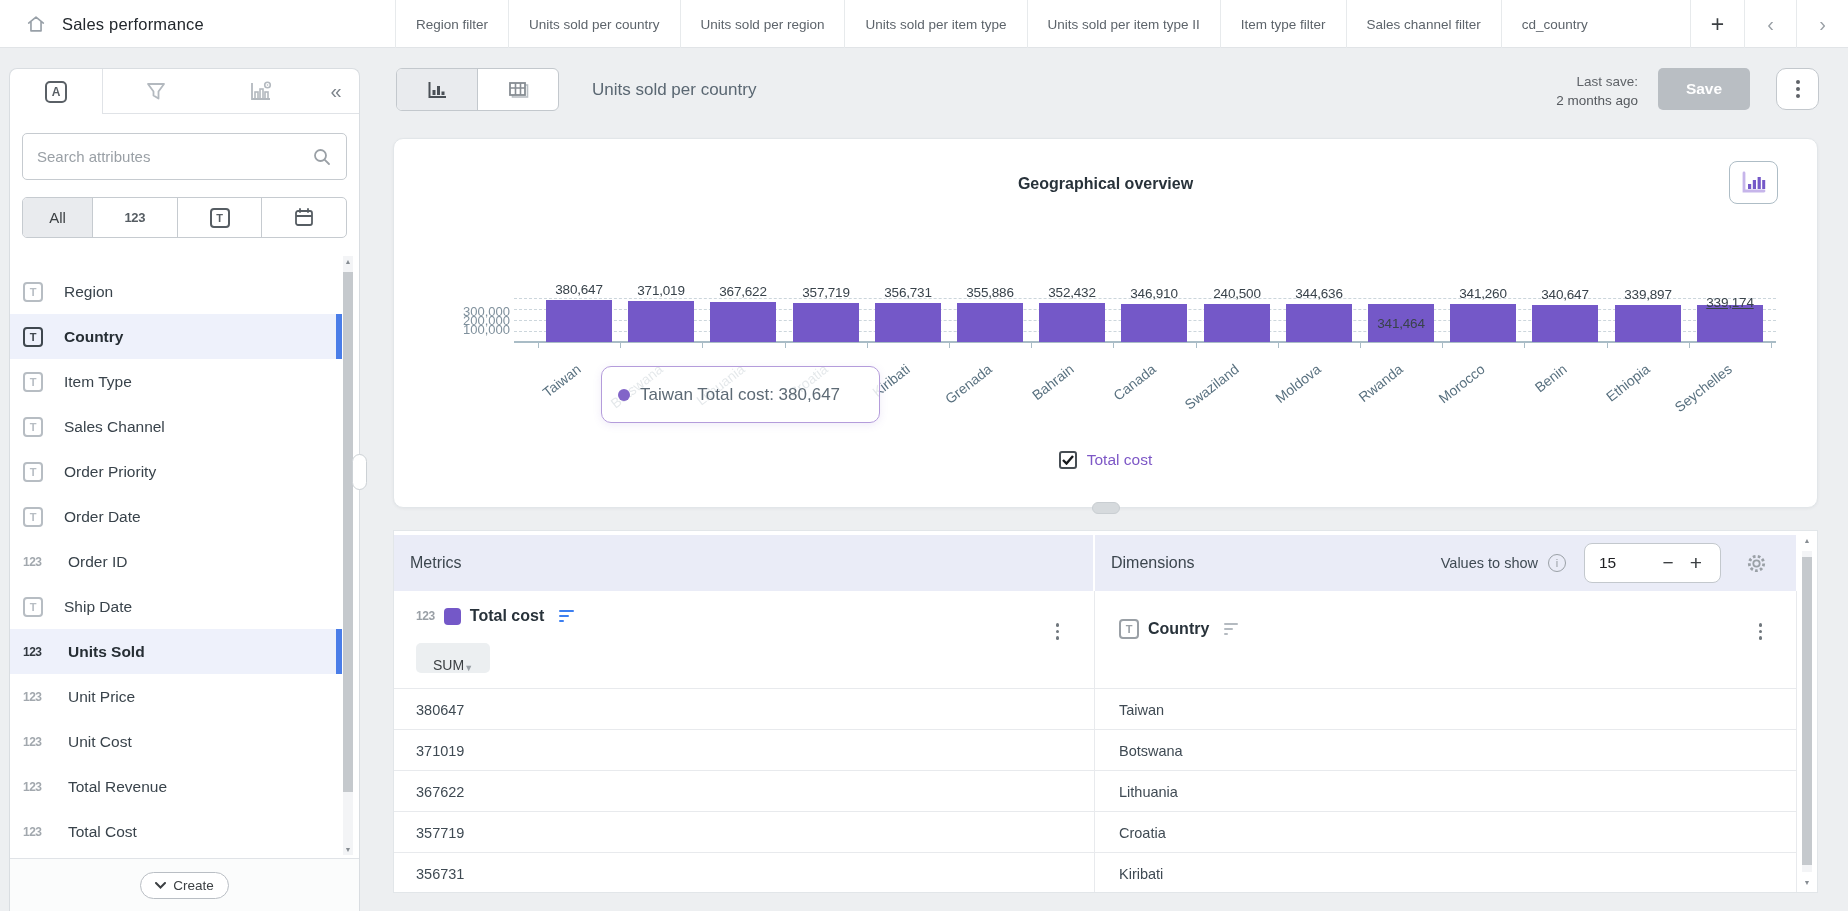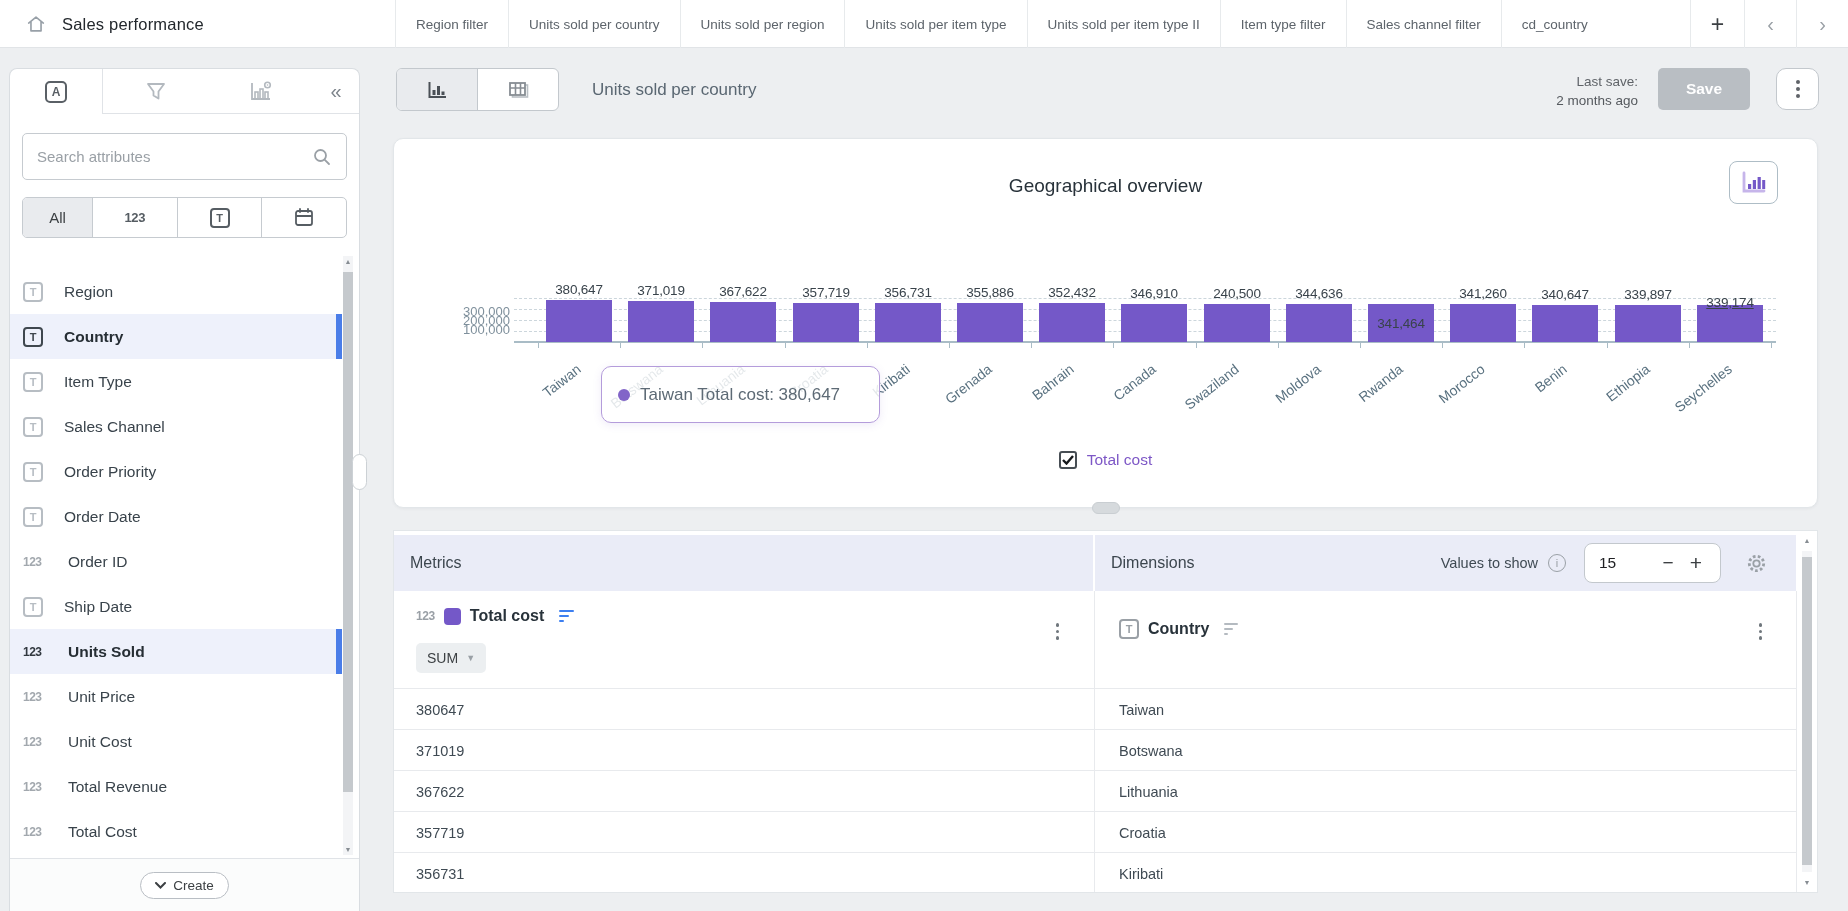--- a/index.html
+++ b/index.html
@@ -54,21 +54,21 @@
 .vt-half + .vt-half{border-left:1px solid #c3c8cd}
 #view-title{position:absolute;left:592px;top:68px;height:43px;display:flex;align-items:center;font-size:17px;color:#5a6772}
 #last-save{position:absolute;right:210px;top:72px;text-align:right;font-size:13.5px;color:#5f6368;line-height:19px}
 #last-save .row2{font-weight:500;color:#55595e}
 #save-btn{position:absolute;left:1658px;top:68px;width:92px;height:42px;background:#b9bec3;border:none;border-radius:5px;color:#fff;font-weight:bold;font-size:15.5px;font-family:"Liberation Sans",sans-serif;cursor:pointer}
 #menu-btn{position:absolute;left:1776px;top:68px;width:43px;height:42px;border:1px solid #c3c8cd;border-radius:10px;background:#fff;display:flex;flex-direction:column;align-items:center;justify-content:center;gap:3px;cursor:pointer}
 #menu-btn i{width:4px;height:4px;border-radius:50%;background:#5f6368}
 
 #chart-card{position:absolute;left:393px;top:138px;width:1425px;height:370px;background:#fff;border:1px solid #e2e6e9;border-radius:10px;box-shadow:0 1px 3px rgba(60,70,80,.06)}
 #chart-type-btn{position:absolute;left:1335px;top:22px;width:49px;height:43px;border:1px solid #aebdc6;border-radius:8px;background:#fff;display:flex;align-items:center;justify-content:center;cursor:pointer}
-#chart-title{position:absolute;left:0;width:100%;top:36px;text-align:center;font-size:19px;font-weight:normal;color:#28323a}
+#chart-title{position:absolute;left:0;width:100%;top:36px;text-align:center;font-size:16px;font-weight:bold;color:#28323a}
 #chart-subtitle{position:absolute;left:0;width:100%;top:80px;text-align:center;font-size:16.5px;color:#46525c}
 .gridline{position:absolute;left:120px;width:1262px;height:0;border-top:1px dashed #ccd6dc}
 #axis-base{position:absolute;left:120px;width:1262px;top:202px;height:2px;background:#a9bcc6}
 .y-label{position:absolute;left:30px;width:86px;text-align:right;font-size:13px;color:#7f909c}
 .bar{position:absolute;cursor:pointer}
 .bar-value{position:absolute;width:84px;text-align:center;font-size:13.5px;font-weight:500;color:#39434b;letter-spacing:-.2px}
 .x-tick{position:absolute;top:204px;width:1px;height:5px;background:#a9bcc6}
 .x-label{position:absolute;width:112px;height:18px;text-align:right;font-size:14px;color:#58707f;transform:rotate(-38deg);transform-origin:100% 100%;top:218px}
 #tooltip{position:absolute;left:207px;top:227px;width:279px;height:57px;background:rgba(255,255,255,.84);border:1px solid #b49cdb;border-radius:10px;display:flex;align-items:center;padding-left:16px;z-index:6;box-shadow:0 2px 8px rgba(120,90,200,.12)}
 #tooltip .dot{width:12px;height:12px;border-radius:50%;background:#8265c8;margin-right:10px;flex:0 0 auto}
@@ -103,21 +103,21 @@
 .badge-123{font-size:12px;font-weight:bold;color:#9aa0a6;letter-spacing:-.4px}
 .swatch{width:17px;height:17px;border-radius:4px;background:#7458c8}
 .metric-name{font-size:16px;font-weight:bold;color:#28323a}
 .sort-icon{display:flex;flex-direction:column;gap:2.5px;margin-left:6px;cursor:pointer}
 .sort-icon i{display:block;height:2.5px;border-radius:1px}
 .sort-blue i{background:#3d7ff0}
 .sort-gray i{background:#b4bac0}
 .w15{width:15px}.w10{width:10px}.w5{width:5px}.w14{width:14px}.w9{width:9px}.w4{width:4px}
 .cell-kebab{position:absolute;right:30px;top:28px;display:flex;flex-direction:column;gap:3px;cursor:pointer;padding:4px}
 .cell-kebab i{width:3.5px;height:3.5px;border-radius:50%;background:#70777d}
-#sum-chip{position:absolute;left:22px;top:52px;height:30px;background:#eceff1;border-radius:5px;display:flex;align-items:center;gap:8px;padding:0 11px;font-size:14px;color:#3c4043;cursor:pointer}
+#sum-chip{position:absolute;left:22px;top:52px;height:30px;background:#eceff1;border-radius:5px;display:flex;align-items:flex-end;gap:0;padding:0 17px;font-size:14px;color:#3c4043;cursor:pointer}
 #sum-chip .caret{font-size:9px;color:#9aa0a6}
 .t-badge-dim{width:20px;height:20px;border:2px solid #9aa0a6;border-radius:4px;display:flex;align-items:center;justify-content:center;font-size:11px;font-weight:bold;color:#9aa0a6}
 #rows{position:absolute;left:0;top:158px;width:1402px}
 .t-row{height:41px;border-bottom:1px solid #e8eaed;position:relative}
 .t-row:last-child{border-bottom:none}
 .cell-val{position:absolute;left:22px;top:0;height:41px;display:flex;align-items:center;font-size:14.5px;color:#3f4a53}
 .cell-dim{position:absolute;left:725px;top:0;height:41px;display:flex;align-items:center;font-size:14.5px;color:#3f4a53}
 #panel-scroll{position:absolute;left:1407px;top:6px;bottom:6px;width:12px}
 #panel-track{position:absolute;left:1px;top:14px;bottom:14px;width:10px;background:#f3f4f6}
 #panel-thumb{position:absolute;left:1px;top:20px;width:10px;height:308px;background:#c5c9cd;cursor:pointer}

